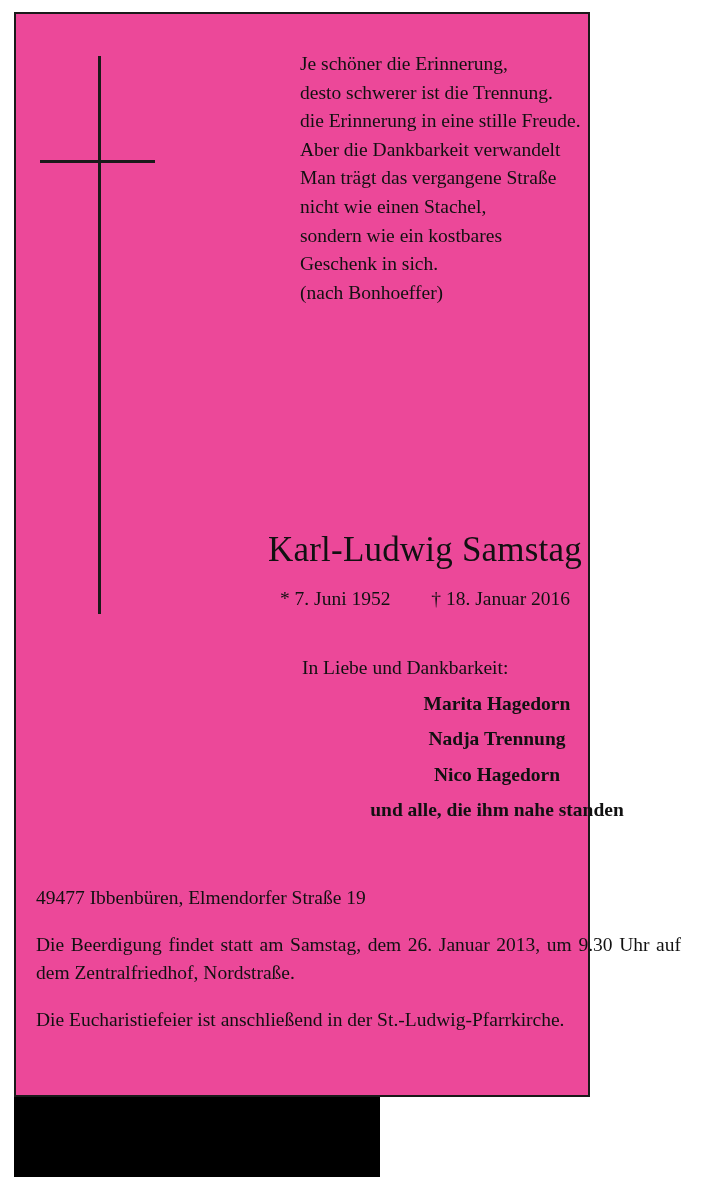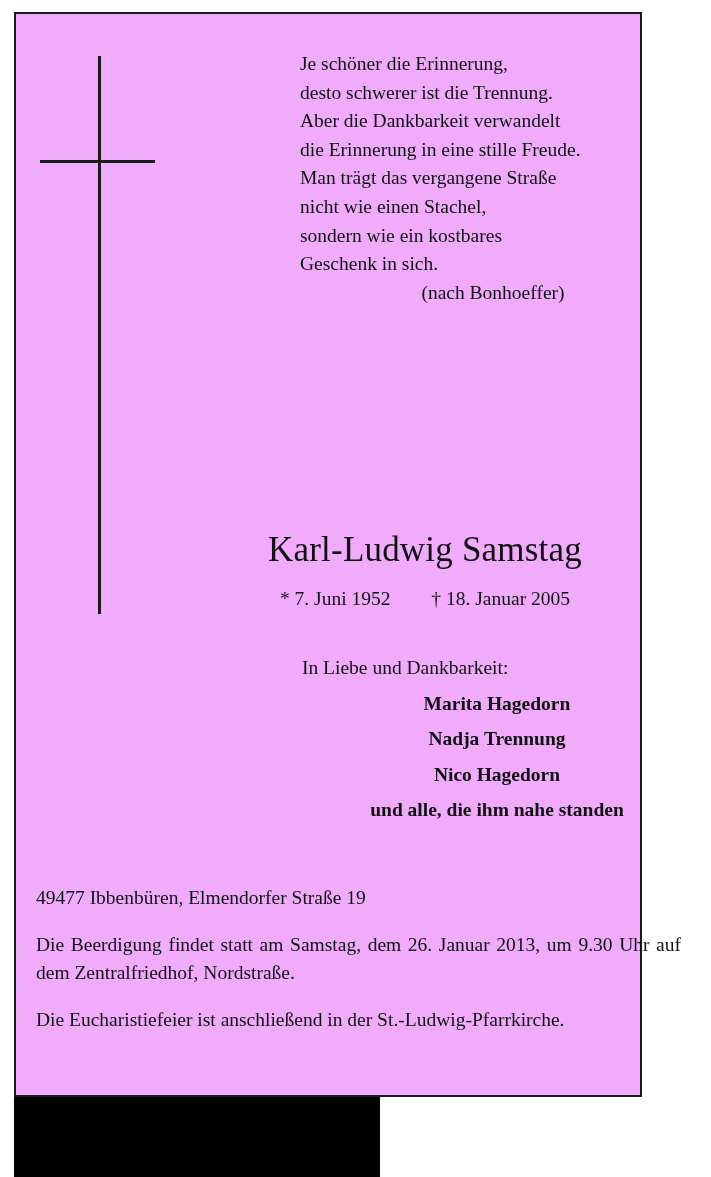--- a/index.html
+++ b/index.html
@@ -19,24 +19,24 @@
     position: absolute;
     left: 0; top: 0;
     width: 711px;
     height: 1177px;
     background: #ffffff;
   }
   .notice-frame {
     position: absolute;
     left: 14px;
     top: 12px;
-    width: 628px;
+    width: 576px;
     height: 1085px;
     border: 2px solid #1a1a1a;
-    background: #f0abfc;
+    background: #ec4899;
     box-sizing: border-box;
   }
   
   .cross {
     position: absolute;
     left: 10px;
     top: 28px;
     width: 140px;
     height: 580px;
   }
@@ -61,21 +61,21 @@
     position: absolute;
     left: 284px;
     top: 36px;
     width: 390px;
     font-size: 19.5px;
     line-height: 28.6px;
     color: #111111;
   }
   .poem .line { white-space: pre; }
   .poem .attrib {
-    text-align: center;
+    text-align: left;
     padding-right: 4px;
   }
 
   .intro {
     position: absolute;
     left: 158px;
     top: 384px;
     width: 502px;
     font-size: 19.5px;
     line-height: 28.5px;
@@ -151,35 +151,35 @@
   <div class="notice-frame">
 
     <div class="cross">
       <div class="vbar"></div>
       <div class="hbar"></div>
     </div>
 
     <div class="poem">
       <div class="line">Je schöner die Erinnerung,</div>
       <div class="line">desto schwerer ist die Trennung.</div>
+      <div class="line">die Erinnerung in eine stille Freude.</div>
       <div class="line">Aber die Dankbarkeit verwandelt</div>
-      <div class="line">die Erinnerung in eine stille Freude.</div>
       <div class="line">Man trägt das vergangene Straße</div>
       <div class="line">nicht wie einen Stachel,</div>
       <div class="line">sondern wie ein kostbares</div>
       <div class="line">Geschenk in sich.</div>
       <div class="attrib">(nach Bonhoeffer)</div>
     </div>
 
 
     <div class="name">Karl-Ludwig Samstag</div>
 
     <div class="dates">
       <span class="birth">* 7. Juni 1952</span>
-      <span class="death">† 18. Januar 2005</span>
+      <span class="death">† 18. Januar 2016</span>
     </div>
 
     <div class="family">
       <div class="heading">In Liebe und Dankbarkeit:</div>
       <div class="member">Marita Hagedorn</div>
       <div class="member">Nadja Trennung</div>
       <div class="member">Nico Hagedorn</div>
       <div class="member">und alle, die ihm nahe standen</div>
     </div>
 

